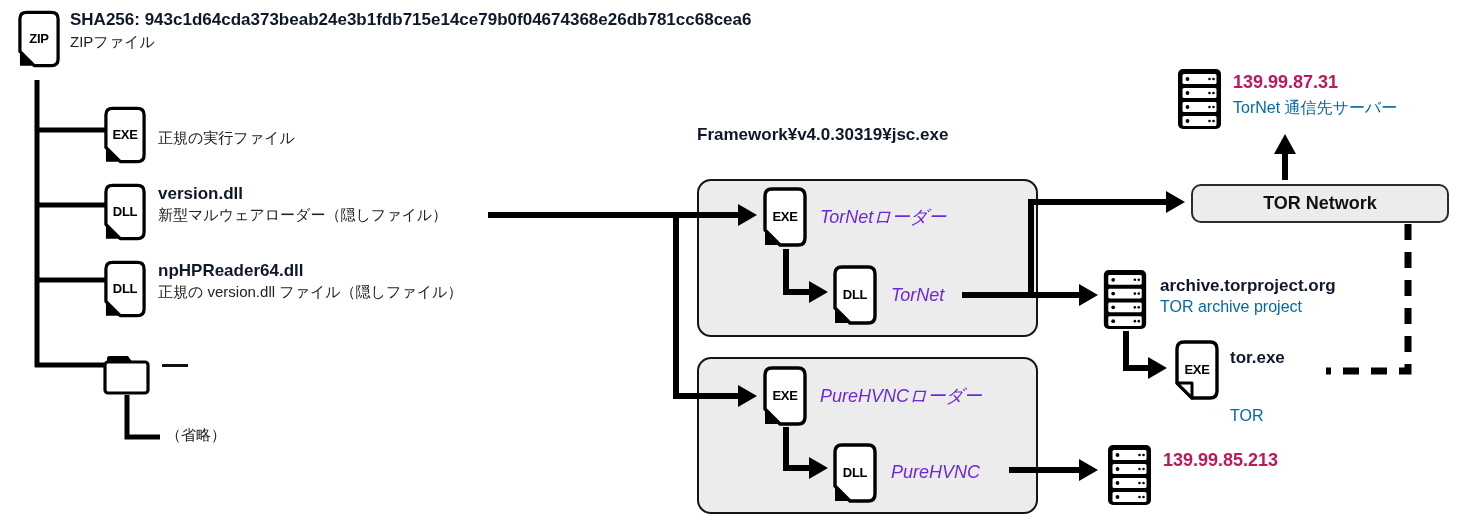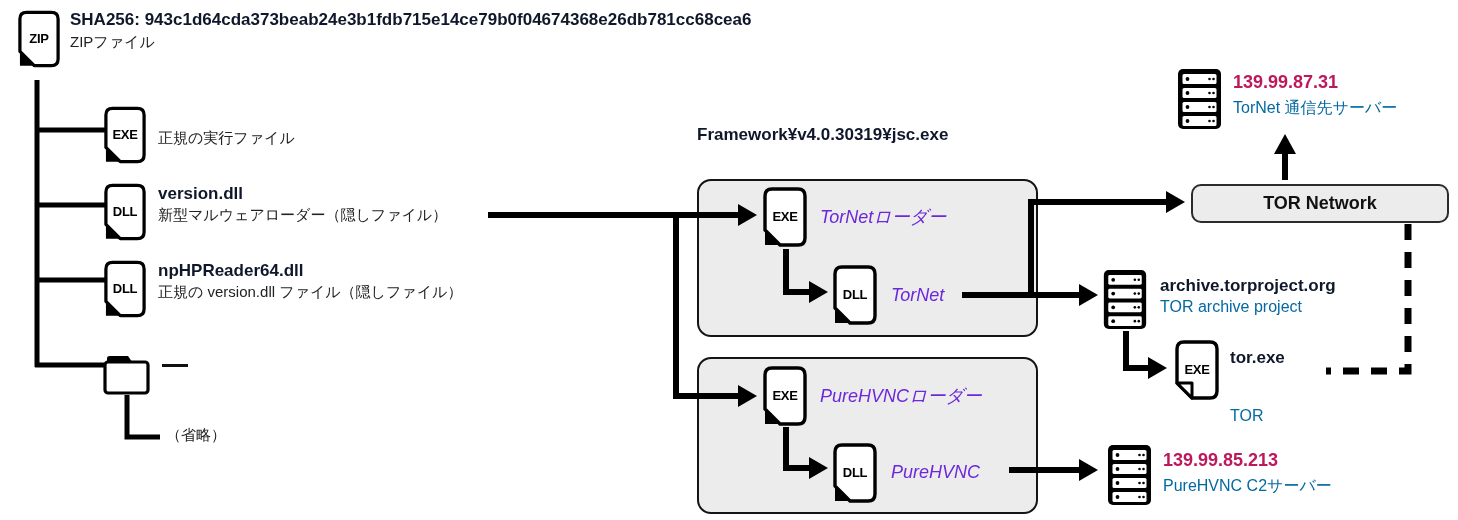--- a/index.html
+++ b/index.html
@@ -238,15 +238,14 @@
           <circle cx="32.5" cy="25" r="1.3"></circle>
           <circle cx="36.5" cy="25" r="1.3"></circle>
       <circle cx="32.5" cy="39" r="1.3"></circle>
           <circle cx="36.5" cy="39" r="1.3"></circle>
           <circle cx="32.5" cy="53" r="1.3"></circle>
           <circle cx="36.5" cy="53" r="1.3"></circle>
         </g>
     </svg>
   </div>
   <div class="txt b18" style="left:1163px;top:450px;">139.99.85.213</div>
-  <div class="txt n16" style="left:1163px;top:476px;">PureHVNC C2サーバー</div>
 
 </div>
 
 </body></html>

